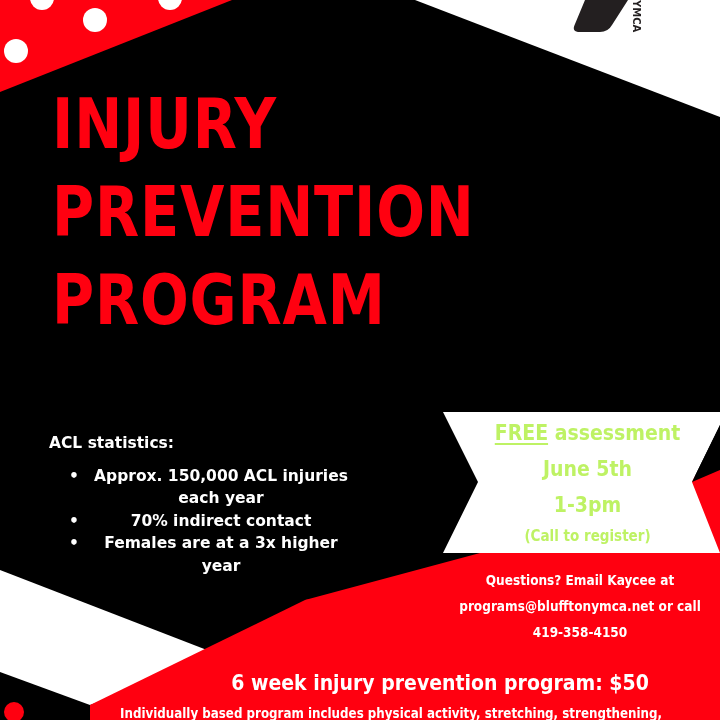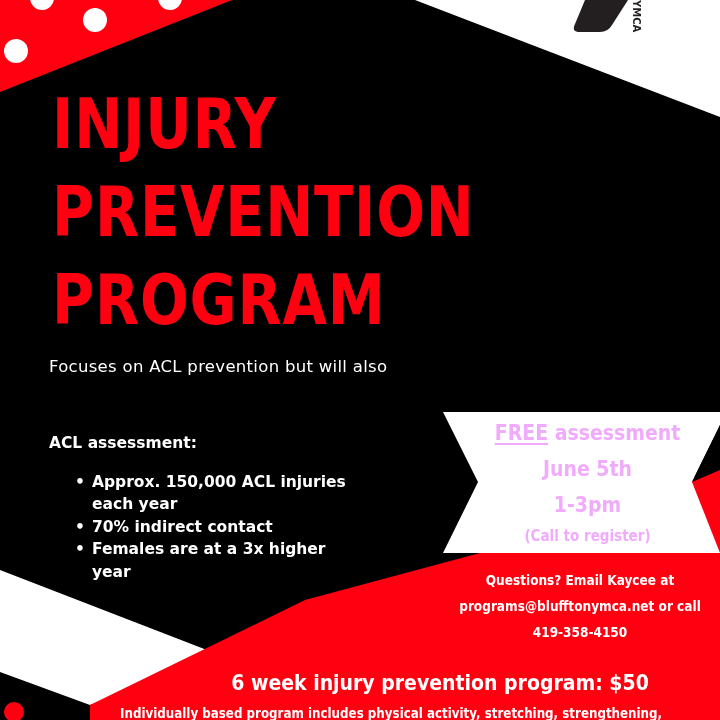--- a/index.html
+++ b/index.html
@@ -3,24 +3,24 @@
 <meta charset="utf-8">
 <style>
   html, body { margin: 0; padding: 0; }
   body { width: 720px; height: 720px; overflow: hidden; background: #000; position: relative; font-family: "DejaVu Sans", sans-serif; }
   .bg { position: absolute; left: 0; top: 0; width: 720px; height: 720px; }
   .title { position: absolute; left: 52px; top: 80px; margin: 0; color: #ff0010; font-family: "DejaVu Sans", sans-serif; font-weight: bold; font-size: 70px; line-height: 88px; letter-spacing: 1px; transform: scaleX(0.82); transform-origin: left top; }
   .title span { display: block; }
   .intro { position: absolute; left: 49px; top: 355px; color: #fff; font-size: 16.5px; line-height: 24px; letter-spacing: 0.3px; }
   .stats { position: absolute; left: 49px; top: 432px; color: #fff; font-family: "DejaVu Sans", sans-serif; font-weight: bold; font-size: 15.5px; line-height: 22.5px; }
   .stats .stats-title { display:block; }
-  .stats ul { margin: 16px; padding: 0 0 0 27px; list-style: none; width: 270px; }
+  .stats ul { margin: 10px; padding: 0 0 0 27px; list-style: none; width: 270px; text-align: center; }
   .stats li { position: relative; padding-left: 0; }
   .stats li::before { content: "\2022"; position: absolute; left: -17px; }
-  .ribbon-text { position: absolute; left: 470px; top: 412px; width: 235px; text-align: center; color: #f0abfc; font-family: "DejaVu Sans", sans-serif; font-weight: bold; }
+  .ribbon-text { position: absolute; left: 470px; top: 412px; width: 235px; text-align: center; color: #bef264; font-family: "DejaVu Sans", sans-serif; font-weight: bold; }
   .ribbon-text .r1 { display:block; font-size: 21px; line-height: 36px; margin-top: 3px; transform: scaleX(0.9); }
   .ribbon-text .r1 u { text-decoration: underline; text-underline-offset: 3px; }
   .ribbon-text .r2 { display:block; font-size: 21px; line-height: 36px; transform: scaleX(0.9); }
   .ribbon-text .r3 { display:block; font-size: 21px; line-height: 36px; transform: scaleX(0.9); }
   .ribbon-text .r4 { display:block; font-size: 15px; line-height: 26px; transform: scaleX(0.9); }
   .contact { position: absolute; left: 440px; top: 568px; width: 280px; text-align: center; color: #fff; font-weight: bold; font-size: 13.2px; line-height: 26px; transform: scaleX(0.92); }
   .price { position: absolute; left: 160px; top: 668px; width: 560px; text-align: center; color: #fff; font-weight: bold; font-size: 21px; line-height: 30px; transform: scaleX(0.9); }
   .desc { position: absolute; left: 120px; top: 702px; width: 640px; text-align: left; color: #fff; font-weight: bold; font-size: 13.5px; line-height: 22px; white-space: nowrap; transform: scaleX(0.88); transform-origin: left top; }
   .logo-text { position: absolute; left: 617px; top: 4px; color: #231f20; font-family: "DejaVu Sans", sans-serif; font-size: 10px; font-weight: bold; transform: rotate(-90deg) ; transform-origin: left top; white-space: nowrap; }
 </style>
@@ -58,25 +58,24 @@
 
 <div class="logo-text" style="transform: rotate(90deg); left: 642px; top: 0px;">YMCA</div>
 
 <h1 class="title">
   <span>INJURY</span>
   <span>PREVENTION</span>
   <span>PROGRAM</span>
 </h1>
 
 <div class="intro">
-  <div>Focuses on ACL prevention but will also</div>
 </div>
 
 <div class="stats">
-  <span class="stats-title">ACL assessment:</span>
+  <span class="stats-title">ACL statistics:</span>
   <ul>
     <li>Approx. 150,000 ACL injuries each year</li>
     <li>70% indirect contact</li>
     <li>Females are at a 3x higher year</li>
   </ul>
 </div>
 
 <div class="ribbon-text">
   <span class="r1"><u>FREE</u><span> assessment</span></span>
   <span class="r2">June 5th</span>

